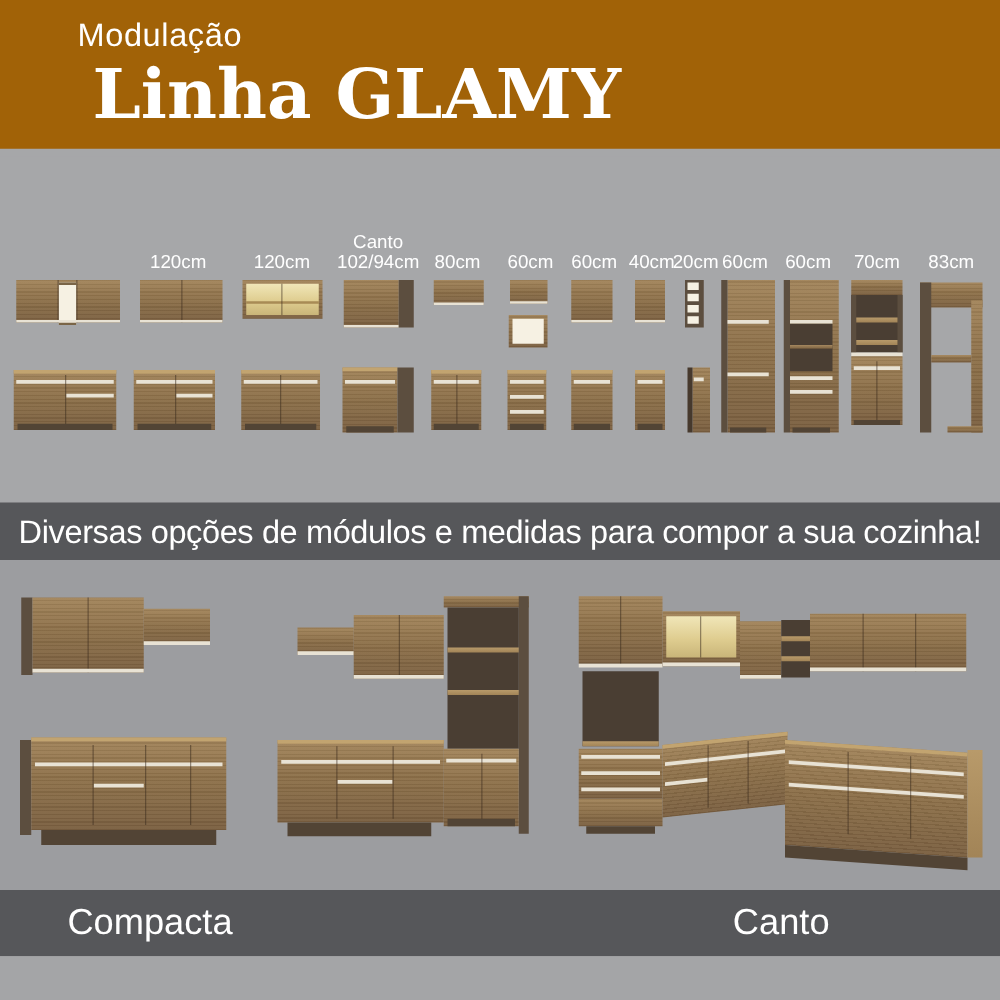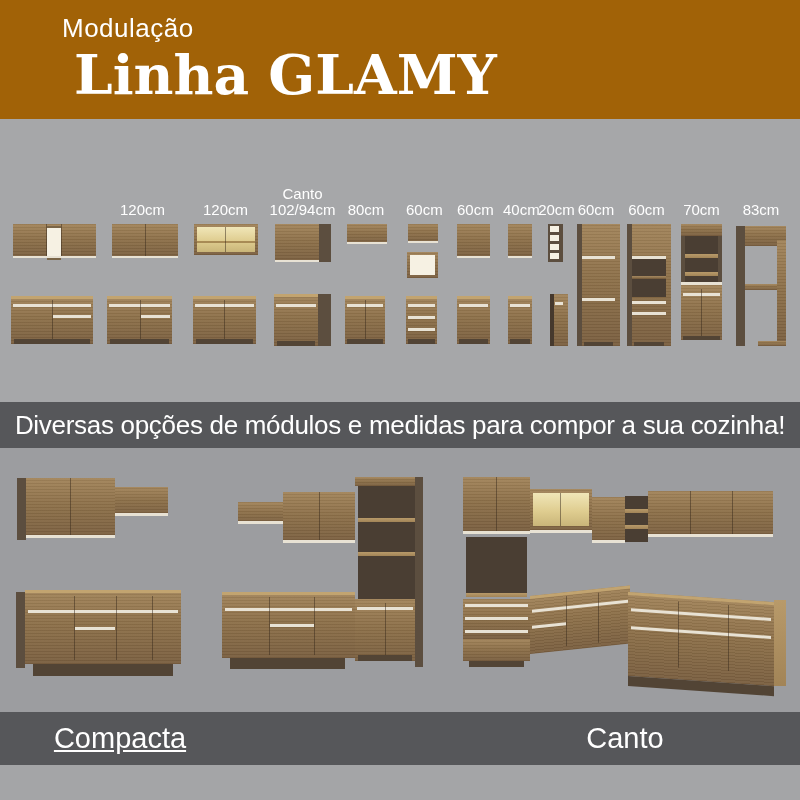--- a/index.html
+++ b/index.html
@@ -38,21 +38,21 @@
 
 <div class="band" style="top:125px;height:277px;background:#a6a7a9;"></div>
 
 <div class="band" style="top:402px;height:46px;background:#56575a;">
   <div class="bannertext">Diversas opções de módulos e medidas para compor a sua cozinha!</div>
 </div>
 
 <div class="band" style="top:448px;height:264px;background:#9c9da0;"></div>
 
 <div class="band" style="top:712px;height:53px;background:#56575a;">
-  <div class="abs klabel" style="left:20px;width:200px;text-decoration:underline;">Compacta</div>
+  <div class="abs klabel" style="left:20px;width:200px;">Compacta</div>
   <div class="abs klabel" style="left:525px;width:200px;">Canto</div>
 </div>
 
 <div class="band" style="top:765px;height:35px;background:#a4a5a7;"></div>
 
 <div class="colwrap" style="left:11px;width:85px;">
   <div class="abs wood" style="left:2px;top:40px;width:83px;height:34px;">
     <div class="abs lit" style="left:34px;top:2px;width:14px;height:30px;border-top:2px solid #7a6547;border-bottom:2px solid #7a6547;"></div>
     <div class="abs dv" style="left:33px;top:0;width:1px;height:34px;"></div>
     <div class="abs dv" style="left:48px;top:0;width:1px;height:34px;"></div>

